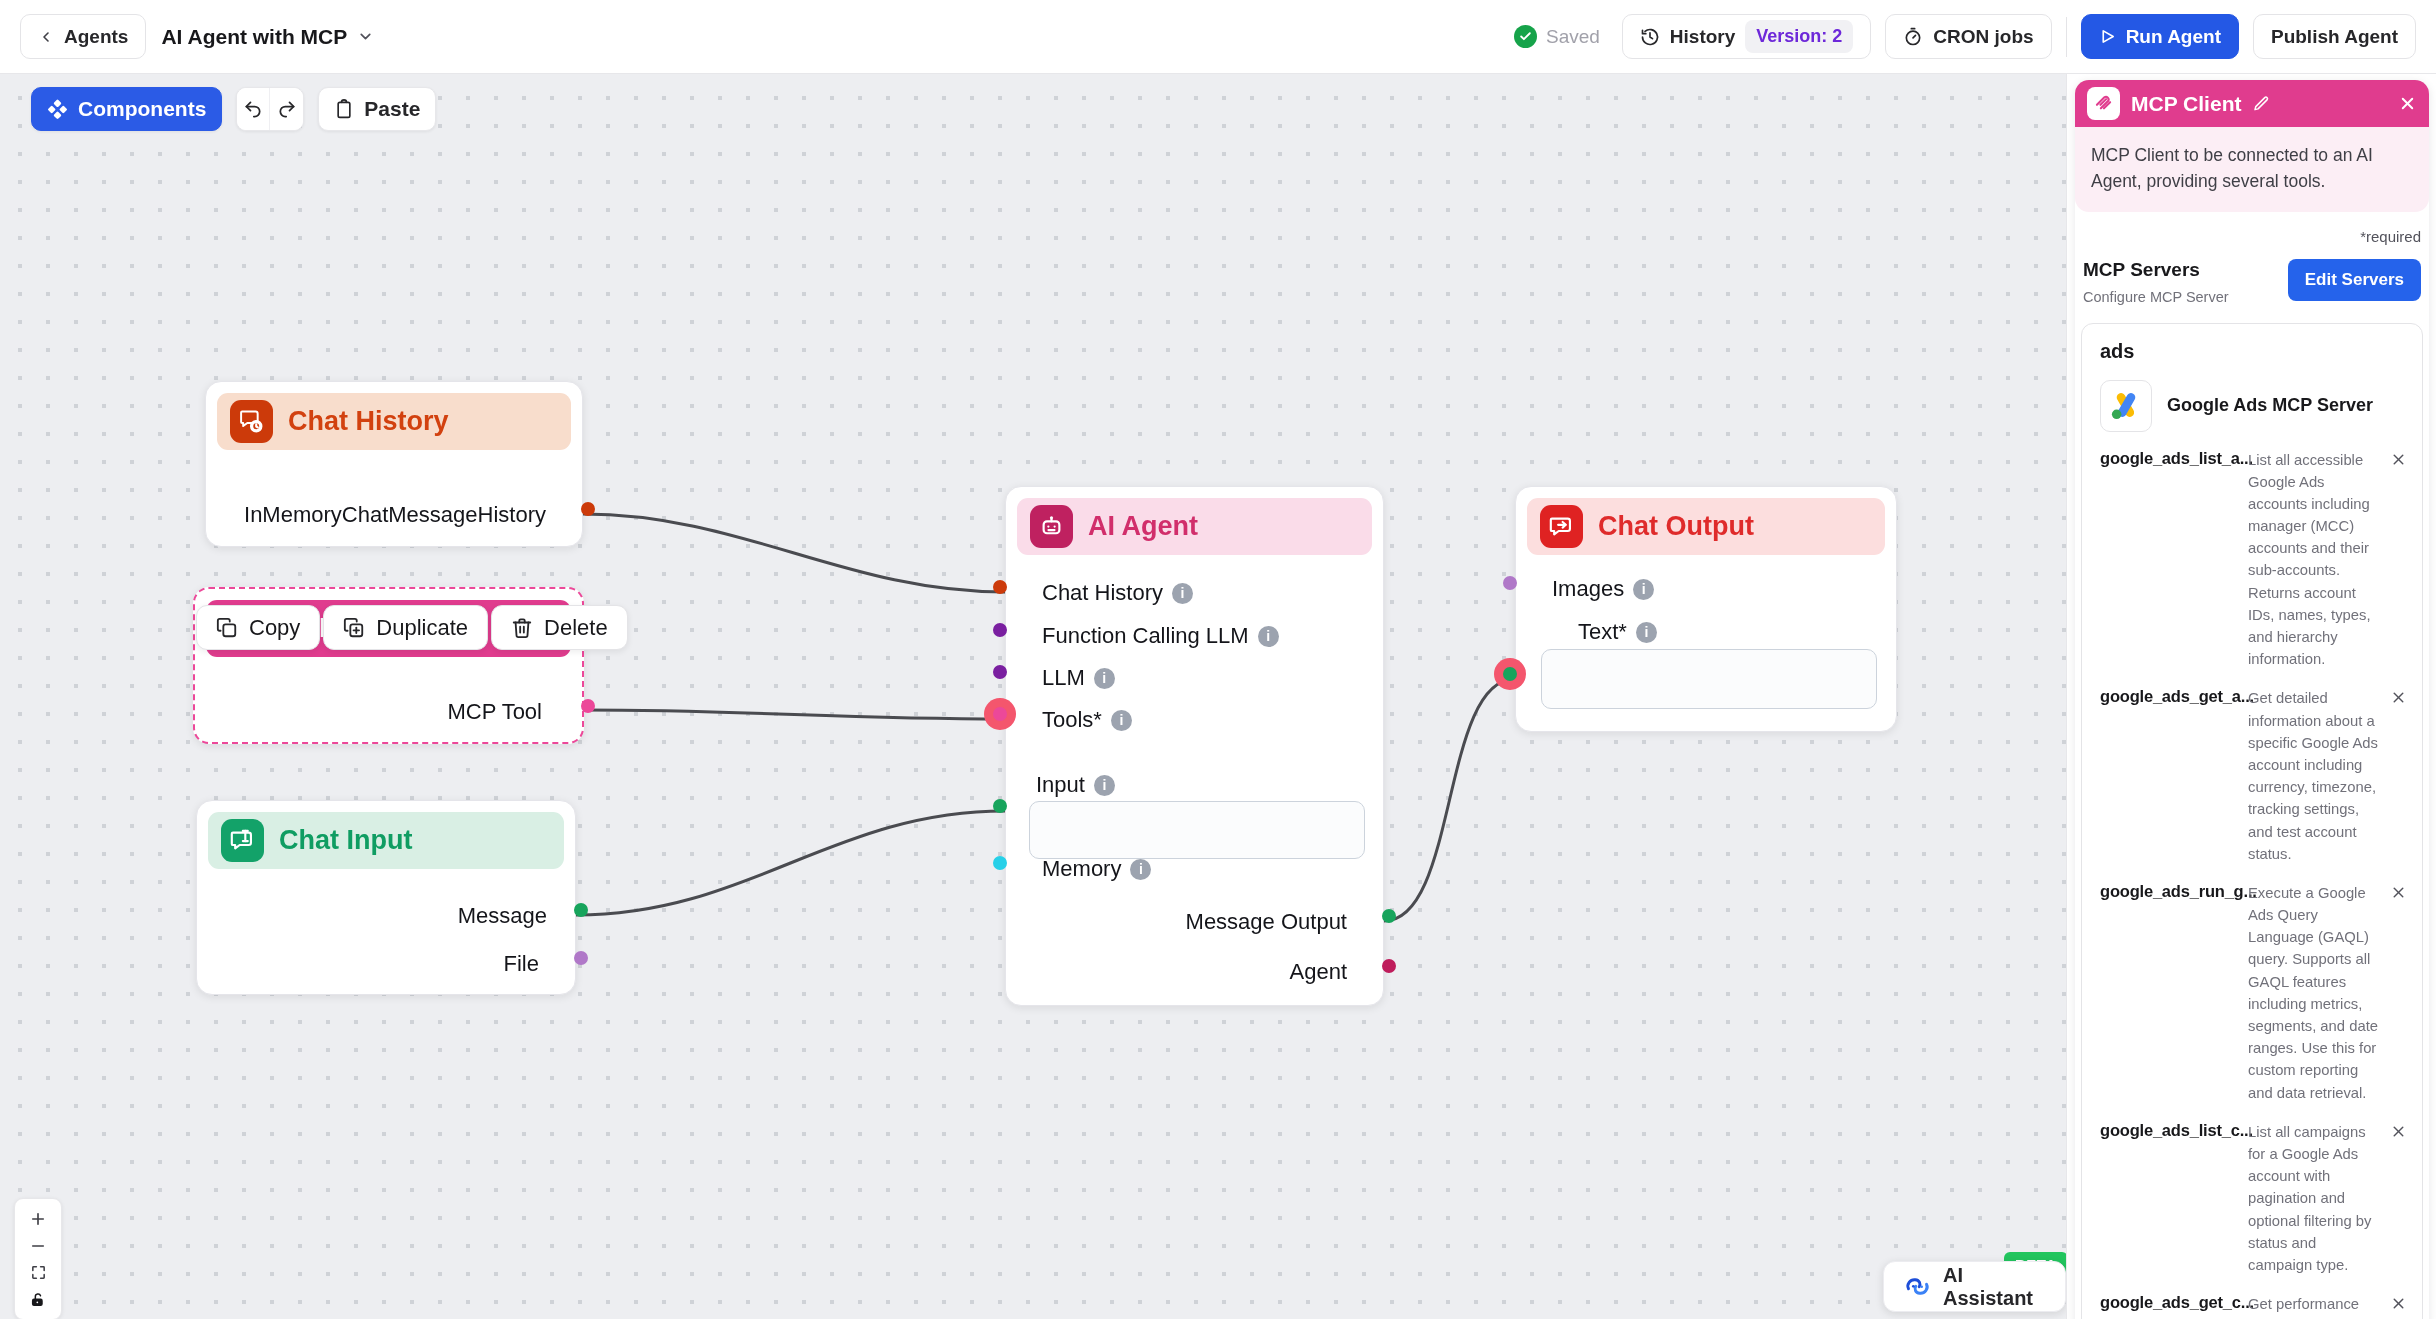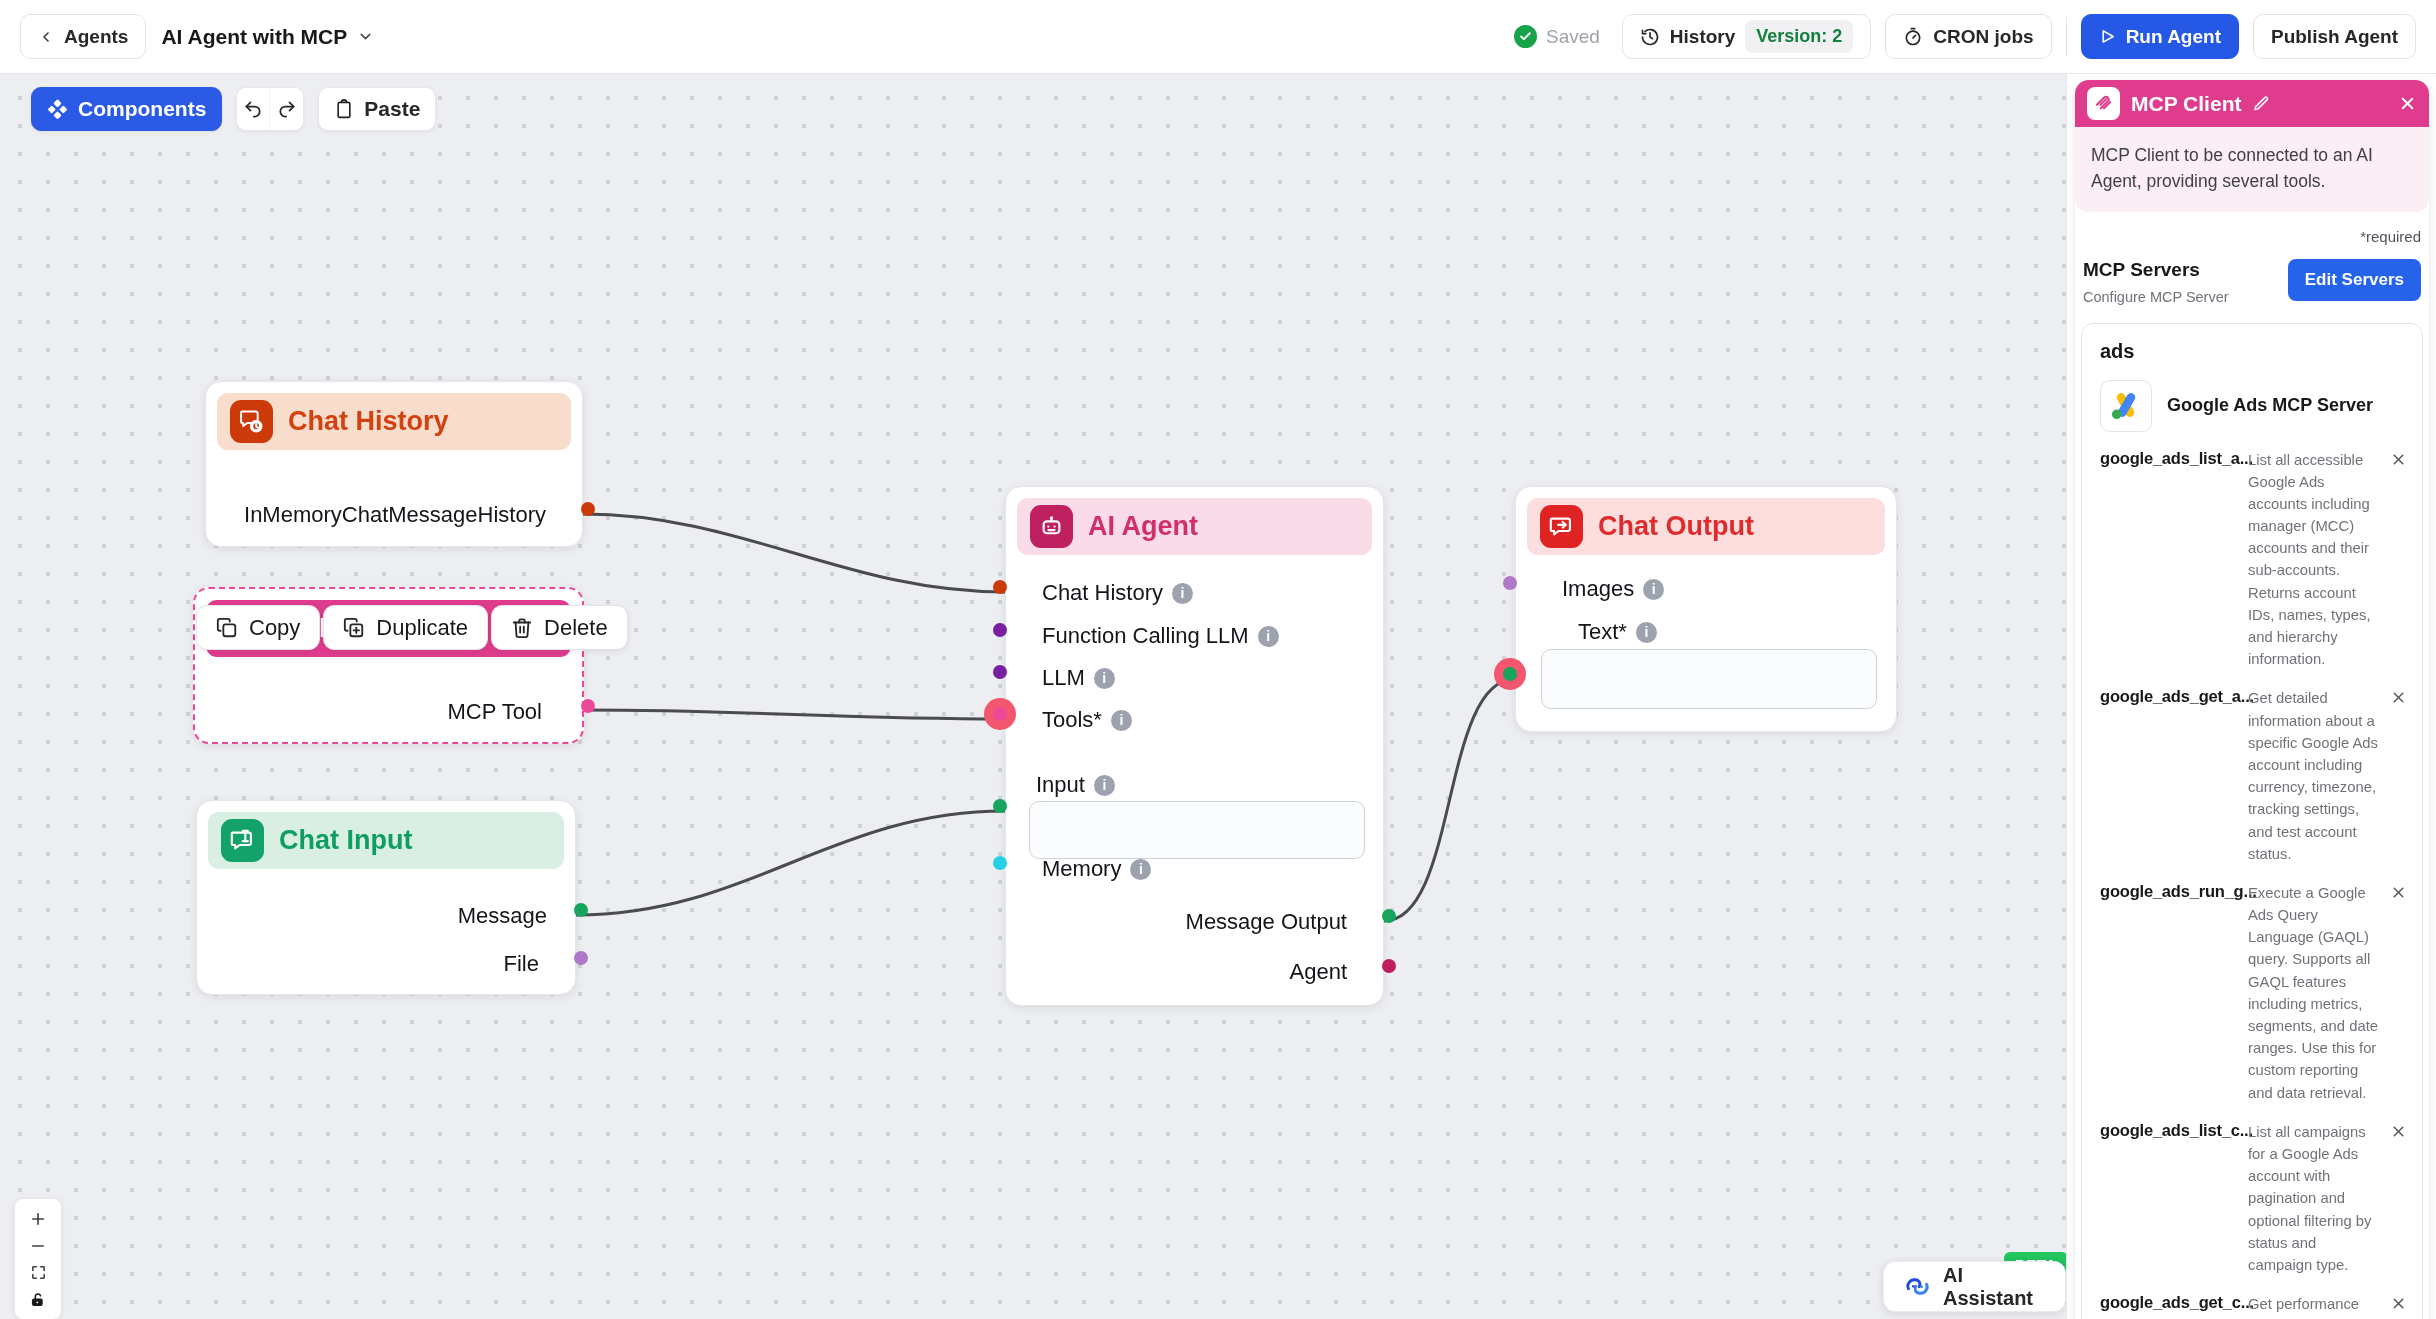--- a/index.html
+++ b/index.html
@@ -11,21 +11,21 @@
   .topbar { position:absolute; left:0; top:0; width:2436px; height:74px; background:#fff;
             border-bottom:1px solid #e7e7ea; display:flex; align-items:center; padding:0 20px; z-index:50; }
   .btn { display:inline-flex; align-items:center; gap:10px; height:45px; padding:0 17px;
          border:1px solid #e4e4e7; border-radius:10px; background:#fff; font-size:19px;
          font-weight:600; color:#27272a; white-space:nowrap; cursor:pointer; }
   .btn.primary { background:#2458e5; border-color:#2458e5; color:#fff; }
   .flowname { display:flex; align-items:center; gap:10px; margin-left:15px; font-size:21px; font-weight:600; color:#18181b; }
   .tb-right { margin-left:auto; display:flex; align-items:center; gap:14px; }
   .saved { display:flex; align-items:center; gap:9px; font-size:19px; color:#a1a1aa; margin-right:8px; }
   .saved-dot { width:23px; height:23px; border-radius:50%; background:#16a34a; display:flex; align-items:center; justify-content:center; }
-  .chip { background:#f1f1f4; border-radius:8px; padding:6px 11px; font-size:18px; font-weight:600; color:#15803d; }
+  .chip { background:#f1f1f4; border-radius:8px; padding:6px 11px; font-size:18px; font-weight:600; color:#6d28d9; }
   .vdiv { width:1px; height:40px; background:#e4e4e7; }
 
   
   .canvas { position:absolute; left:0; top:74px; width:2066px; height:1245px;
             background-color:#edeef1;
             background-image:radial-gradient(circle, #cfd2d7 2.3px, transparent 2.4px);
             background-size:28px 28px; background-position:6px 10px; }
   .edges { position:absolute; left:0; top:0; width:2066px; height:1245px; z-index:1; }
 
   .canvas-toolbar { position:absolute; left:31px; top:13px; display:flex; gap:14px; z-index:20; }
@@ -378,21 +378,21 @@
           <svg width="27" height="27" viewBox="0 0 24 24" fill="none" stroke="#fff" stroke-width="1.9" stroke-linecap="round" stroke-linejoin="round">
               <path d="M3.5 5h14a2 2 0 0 1 2 2v7a2 2 0 0 1-2 2h-8l-4 3v-3h-2a1 1 0 0 1-1-1V6a1 1 0 0 1 1-1z"></path>
               <line x1="9" y1="10.5" x2="15.5" y2="10.5"></line>
               <polyline points="13 8 15.8 10.5 13 13"></polyline>
             </svg>
         </span>
         <span>Chat Output</span>
       </div>
 
       <span class="port pl" style="top:89px; border-color:#b078c8;"></span>
-      <div class="plabel" style="left:46px; top:87px;">
+      <div class="plabel" style="left:36px; top:87px;">
         <span>Images</span>
         <span class="info">i</span>
       </div>
 
       <div class="plabel" style="left:30px; top:130px;margin-left:32px;">
         <span>Text*</span>
         <span class="info">i</span>
       </div>
       <div class="field" style="left:25px; top:162px; width:336px; height:60px;"></div>
       <span class="port pl halo" style="top:180px; border-color:#17a45c;"></span>

